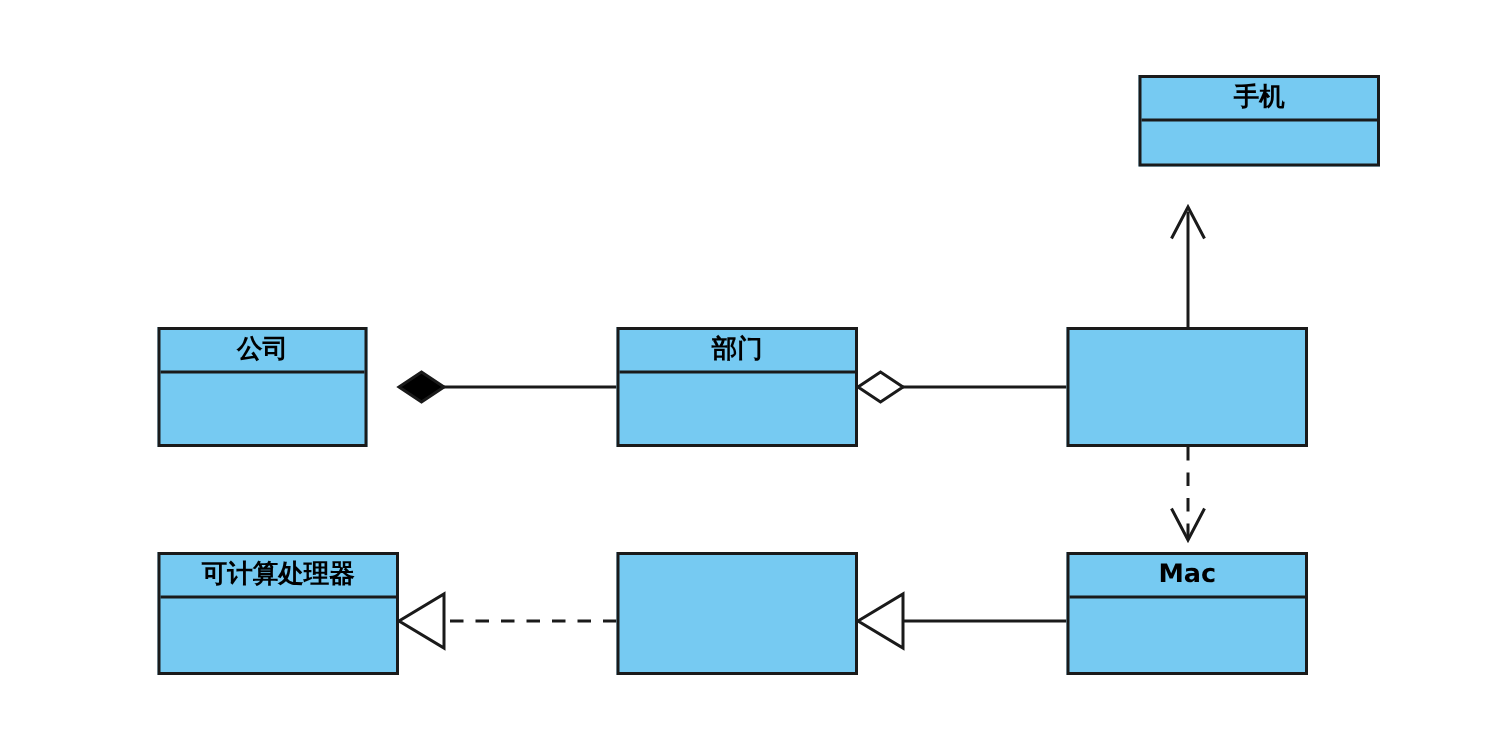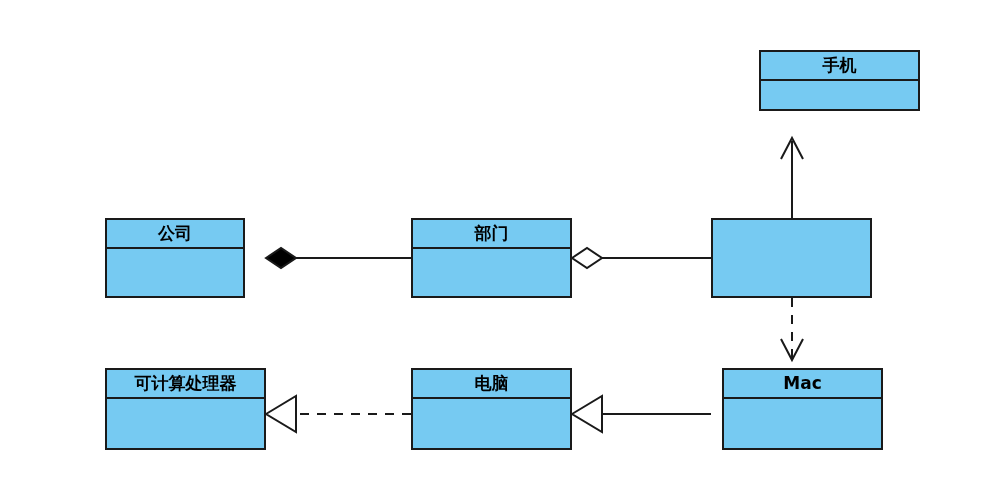--- a/index.html
+++ b/index.html
@@ -111,22 +111,21 @@
   <div class="uml-class" style="left:711px; top:218px; width:161px; height:80px;">
     <div class="uml-class-attrs"></div>
   </div>
 
   <div class="uml-class" style="left:105px; top:368px; width:161px; height:82px;">
     <div class="uml-class-name">可计算处理器</div>
     <div class="uml-class-attrs"></div>
   </div>
 
   <div class="uml-class" style="left:411px; top:368px; width:161px; height:82px;">
-    <div class="uml-class-name">电脑</div>
     <div class="uml-class-attrs"></div>
   </div>
 
-  <div class="uml-class" style="left:711px; top:368px; width:161px; height:82px;margin-left:11px;">
+  <div class="uml-class" style="left:711px; top:368px; width:161px; height:82px;">
     <div class="uml-class-name">Mac</div>
     <div class="uml-class-attrs"></div>
   </div>
 
 </div>
 
 </body></html>

